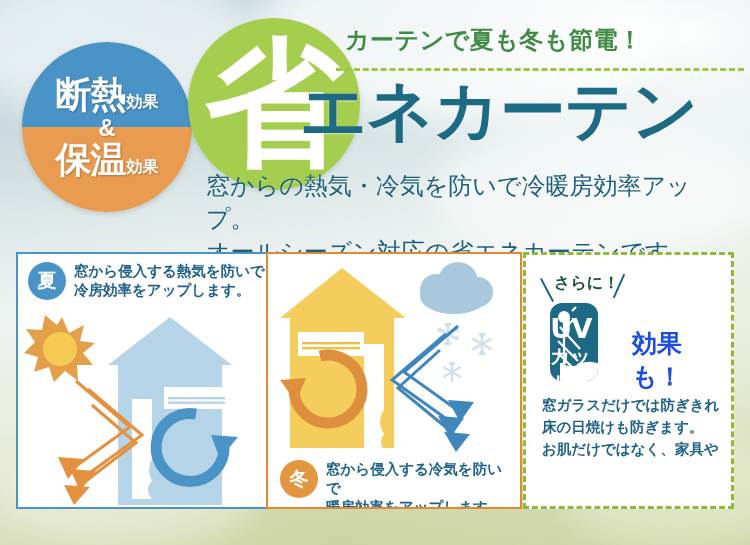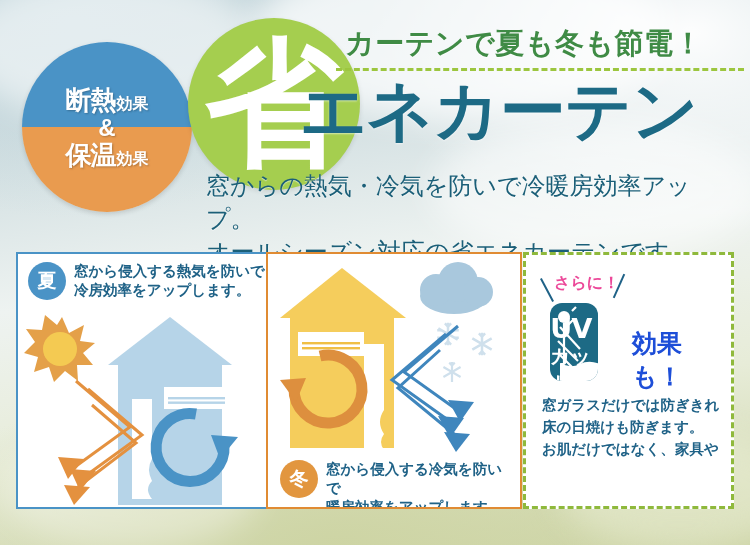--- a/index.html
+++ b/index.html
@@ -29,37 +29,37 @@
     overflow:hidden;box-shadow:0 2px 5px rgba(0,0,0,.14);
   }
   .dual-top{position:absolute;left:0;top:0;width:100%;height:50%;background:#4a93c6;}
   .dual-bot{position:absolute;left:0;top:50%;width:100%;height:50%;background:#e99b4f;}
   .dual-text{
     position:absolute;inset:0;display:flex;flex-direction:column;align-items:center;
     justify-content:center;color:#fff;text-shadow:1px 1px 2px rgba(0,0,0,.25);
     font-weight:bold;line-height:1;
   }
   .dl1,.dl3{display:flex;align-items:baseline;}
-  .dbig{font-size:26px;letter-spacing:-1px;}
+  .dbig{font-size:36px;letter-spacing:-1px;}
   .dsml{font-size:16px;margin-left:1px;}
   .damp{font-size:24px;margin:3px 0 2px;}
 
   .green-circle{
     position:absolute;left:188px;top:18px;width:172px;height:172px;border-radius:50%;
     background:#a5ce4f;box-shadow:0 2px 5px rgba(0,0,0,.1);
   }
   .green-kanji{
     position:absolute;left:188px;top:18px;width:172px;height:172px;
     display:flex;align-items:center;justify-content:center;
     color:#fff;font-size:138px;font-weight:bold;line-height:1;
     font-family:"DejaVu Sans","Liberation Sans",sans-serif;
   }
   .tagline{
     position:absolute;left:345px;top:24px;
-    font-size:29px;font-weight:bold;color:#3f8b45;letter-spacing:.5px;
+    font-size:24px;font-weight:bold;color:#3f8b45;letter-spacing:.5px;
     text-shadow:0 1px 1px rgba(255,255,255,.7);
     font-family:"DejaVu Sans","Liberation Sans",sans-serif;
   }
   .dash-rule{
     position:absolute;left:336px;top:68px;width:408px;height:0;
     border-top:3px dashed #9cc63f;
   }
   .maintitle{
     position:absolute;left:300px;top:78px;
     font-size:66px;font-weight:bold;color:#1d6a85;line-height:1;letter-spacing:-1px;
@@ -97,21 +97,21 @@
   .badge-summer{background:#4a93c6;}
   .badge-winter{background:#e2963f;}
   .cap-text{
     font-size:14.5px;line-height:1.32;font-weight:bold;
     font-family:"DejaVu Sans","Liberation Sans",sans-serif;
   }
   .cap-summer .cap-text{color:#1f6287;}
   .cap-winter .cap-text{color:#1f6287;}
 
   .uv-eyebrow{
-    position:absolute;left:28px;top:18px;font-size:16px;font-weight:bold;color:#ec4899;
+    position:absolute;left:28px;top:18px;font-size:16px;font-weight:bold;color:#14532d;
     font-family:"DejaVu Sans","Liberation Sans",sans-serif;
   }
   .uv-slash{position:absolute;width:2px;height:26px;background:#1f6287;}
   .uv-badge{
     position:absolute;left:24px;top:48px;width:48px;height:78px;border-radius:12px;
     background:#1d6a85;overflow:hidden;
   }
   .uv-main{
     position:absolute;right:6px;top:10px;color:#fff;font-size:27px;font-weight:bold;
     letter-spacing:-.5px;font-family:"DejaVu Sans","Liberation Sans",sans-serif;

